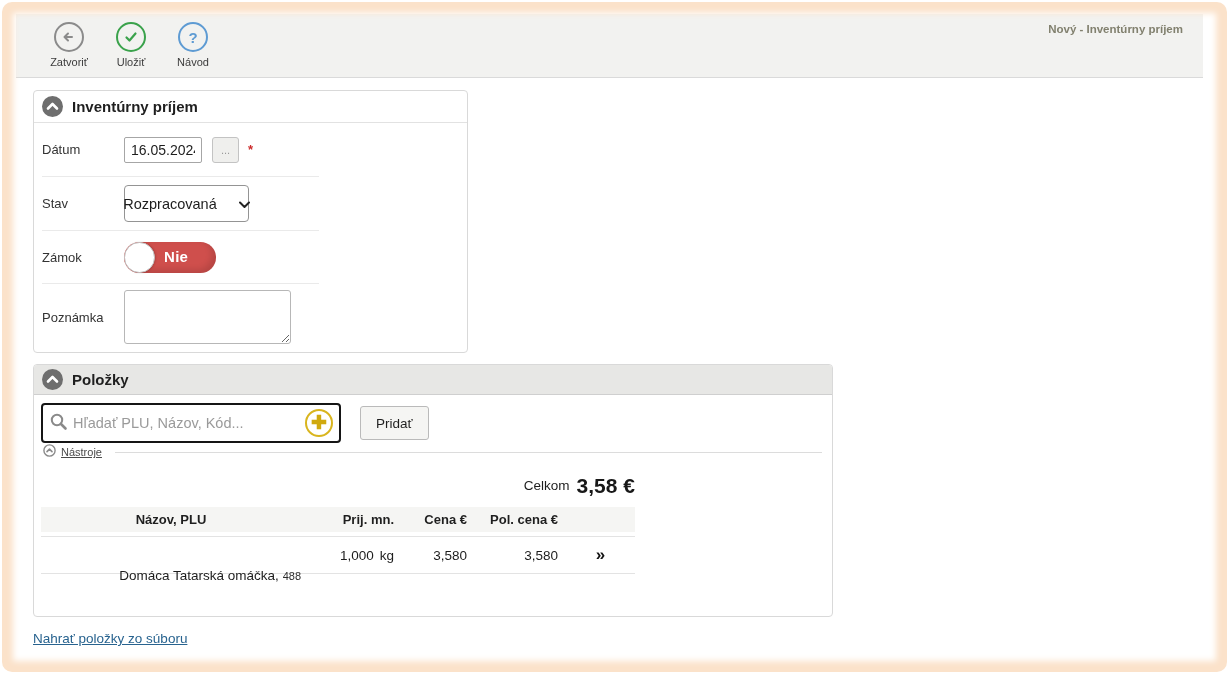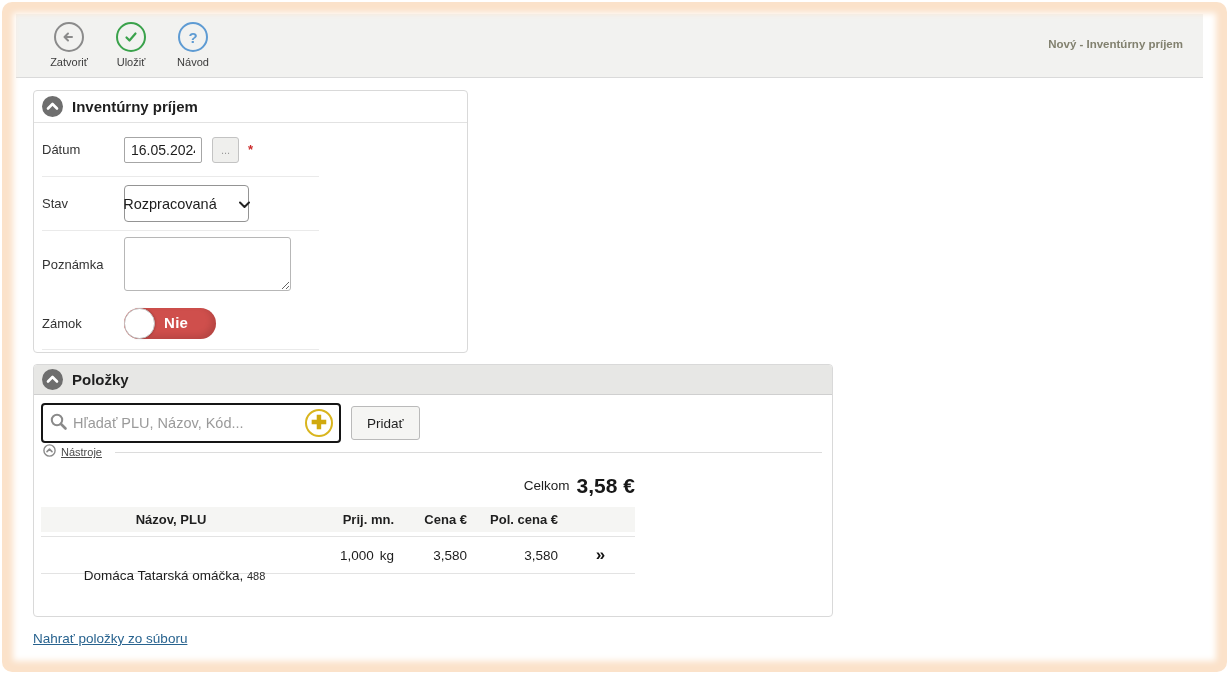--- a/index.html
+++ b/index.html
@@ -11,21 +11,21 @@
   
   .toolbar { position:absolute; left:16px; top:14px; width:1187px; height:64px;
     background:#f2f2f0; border-bottom:1px solid #dadada; }
   .tool-buttons { position:absolute; left:24px; top:8px; display:flex; gap:4px; }
   .tool { width:58px; display:flex; flex-direction:column; align-items:center; cursor:pointer; }
   .tool .circ { width:30px; height:30px; border-radius:50%; border:2px solid #8b8b8b;
     display:flex; align-items:center; justify-content:center; background:transparent; }
   .tool .circ.save { border-color:#3aa24b; }
   .tool .circ.guide { border-color:#5e9bd3; color:#5e9bd3; font-weight:bold; font-size:15px; }
   .tool .lbl { margin-top:4px; font-size:11px; color:#3c3c3c; }
-  .page-title-right { position:absolute; right:20px; top:24px; font-size:11.5px; font-weight:bold; color:#82816f; }
+  .page-title-right { position:absolute; right:20px; top:9px; font-size:11.5px; font-weight:bold; color:#82816f; }
 
   
   .panel { position:absolute; background:#fff; border:1px solid #d9d9d9; border-radius:4px; }
   .panel-hdr { display:flex; align-items:center; gap:9px; padding-left:8px; }
   .panel-title { font-size:15px; font-weight:bold; color:#1f1f1f; }
   .collapse-icon { width:21px; height:21px; flex:0 0 21px; }
 
   
   .panel1 { left:33px; top:90px; width:435px; height:263px; }
   .panel1 .panel-hdr { height:32px; border-bottom:1px solid #e2e2e2;align-items:center; }
@@ -51,21 +51,21 @@
     background:#fff; border:1px solid #c2c2c2; box-shadow:1px 0 2px rgba(0,0,0,0.15); }
   .toggle .tlabel { position:absolute; left:40px; top:6px; color:#fff; font-weight:bold;
     font-size:15px; letter-spacing:0.3px; }
   .note-area { width:167px; height:54px; border:1px solid #b7b7b7; border-radius:3px; resize:both;
     font-family:"Liberation Sans",sans-serif; font-size:13px; padding:4px; color:#222; }
 
   
   .panel2 { left:33px; top:364px; width:800px; height:253px; }
   .panel2 .panel-hdr { height:30px; background:#e7e7e5; border-bottom:1px solid #cfcfcf; border-radius:3px 3px 0 0; }
   .p2-body { padding:0 7px; }
-  .search-row { margin-top:8px; display:flex; align-items:flex-start; }
+  .search-row { margin-top:8px; display:flex; align-items:flex-start;gap:9px; }
   .searchbox { width:300px; height:40px; border:2px solid #151515; border-radius:4px;
     display:flex; align-items:center; padding:0 6px; gap:5px; background:#fff; }
   .searchbox input { flex:1; border:none; outline:none; font-size:14.5px; color:#333;
     font-family:"Liberation Sans",sans-serif; min-width:0; }
   .searchbox input::placeholder { color:#9a9a9a; }
   .plus-btn { width:28px; height:28px; flex:0 0 28px; border-radius:50%; border:2px solid #d9b51e;
     background:transparent; color:#d0a90e; font-size:19px; font-weight:bold; line-height:1;
     display:flex; align-items:center; justify-content:center; cursor:pointer; padding-bottom:2px; }
   .add-btn { margin-left:10px; margin-top:3px; height:34px; padding:0 15px; background:#f5f5f3;
     border:1px solid #bababa; border-radius:3px; font-size:13.5px; color:#1f1f1f; cursor:pointer;
@@ -81,21 +81,21 @@
     display:flex; align-items:center; justify-content:center; cursor:pointer; }
   .filter-all { font-size:13.5px; color:#44a244; text-decoration:none; cursor:pointer; }
   .filter-sep { color:#bdbdbd; font-size:13px; }
   .filter-cat { font-size:13.5px; color:#1f1f1f; text-decoration:underline; cursor:pointer; }
   .items-table { width:594px; margin-top:6px; }
   .thead { display:flex; align-items:center; height:25px; background:#f5f5f3;
     font-size:13px; font-weight:bold; color:#1f1f1f; }
   .trow { display:flex; align-items:center; height:38px; margin-top:4px;
     border-top:1px solid #e3e3e3; border-bottom:1px solid #e3e3e3; font-size:13.5px; color:#1d1d1d; }
   .c-name { flex:1; text-align:center; }
-  .trow .c-name { text-align:center; padding-left:7px;margin-top:40px; }
+  .trow .c-name { text-align:right; padding-left:7px;margin-top:40px; }
   .c-qty { width:95px; text-align:right; padding-right:2px; }
   .c-price { width:75px; text-align:right; padding-right:4px; }
   .c-pprice { width:95px; text-align:right; padding-right:8px; }
   .c-arrow { width:69px; text-align:center; }
   .plu { font-size:11px; color:#2c2c2c; }
   .unit { margin-left:6px;margin-top:40px; }
   .expand-arrow { font-size:17px; font-weight:bold; color:#111; cursor:pointer; }
   .footer-link { position:absolute; left:33px; top:631px; font-size:13.5px; color:#28638f;
     text-decoration:underline; cursor:pointer; }
 </style>
@@ -151,30 +151,30 @@
         <span class="flabel">Stav</span>
         <div class="select-box">
           <span>Rozpracovaná</span>
           <span>
             <svg width="11" height="8" viewBox="0 0 11 8">
                 <path d="M1 1.5 L5.5 6 L10 1.5" stroke="#222" stroke-width="2" fill="none" stroke-linecap="round" stroke-linejoin="round"></path>
               </svg>
           </span>
         </div>
       </div>
-      <div class="frow r-note last">
-        <span class="flabel">Poznámka</span>
-        <textarea class="note-area" value="" style=""></textarea>
-      </div>
       <div class="frow r-lock">
         <span class="flabel">Zámok</span>
         <div class="toggle">
           <span class="knob"></span>
           <span class="tlabel">Nie</span>
         </div>
+      </div>
+      <div class="frow r-note last">
+        <span class="flabel">Poznámka</span>
+        <textarea class="note-area" value="" style=""></textarea>
       </div>
     </div>
   </div>
 
   <div class="panel panel2">
     <div class="panel-hdr">
       <span class="collapse-icon">
         <svg width="21" height="21" viewBox="0 0 21 21">
             <circle cx="10.5" cy="10.5" r="10.5" fill="#6e6e6e"></circle>
             <path d="M6 12.5 L10.5 8 L15 12.5" stroke="#fff" stroke-width="2.6" fill="none" stroke-linecap="round" stroke-linejoin="round"></path>

